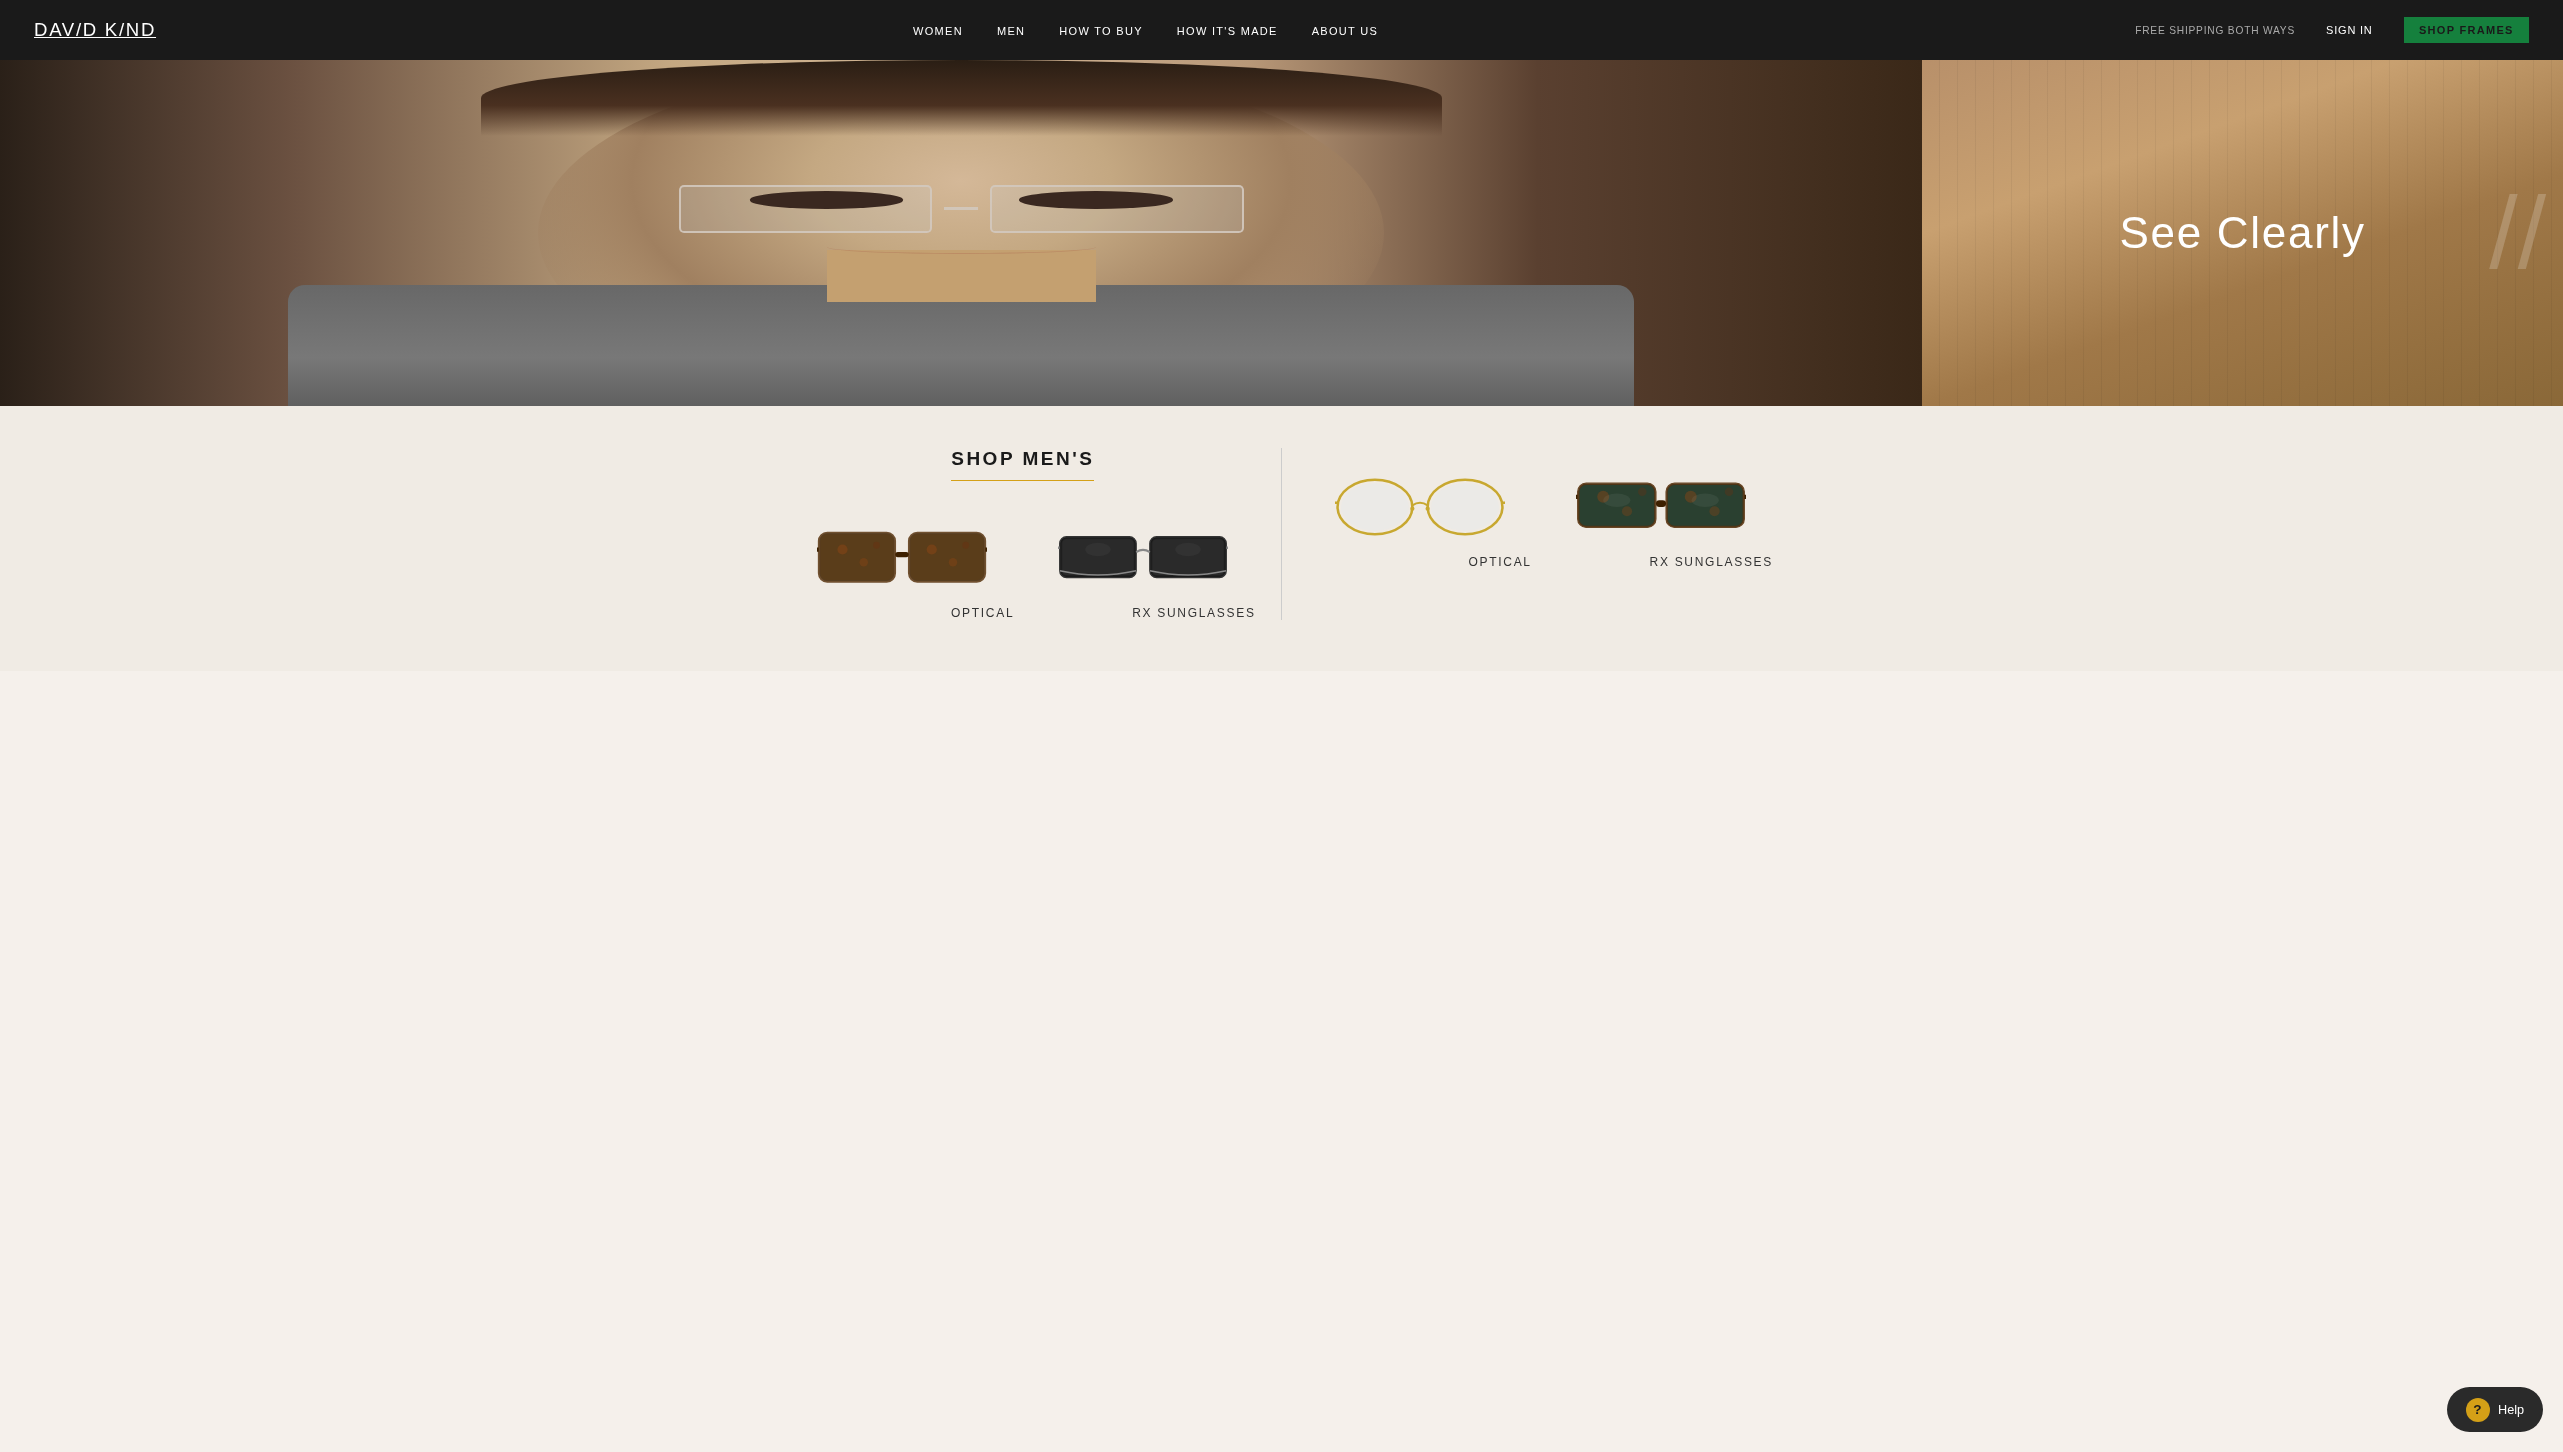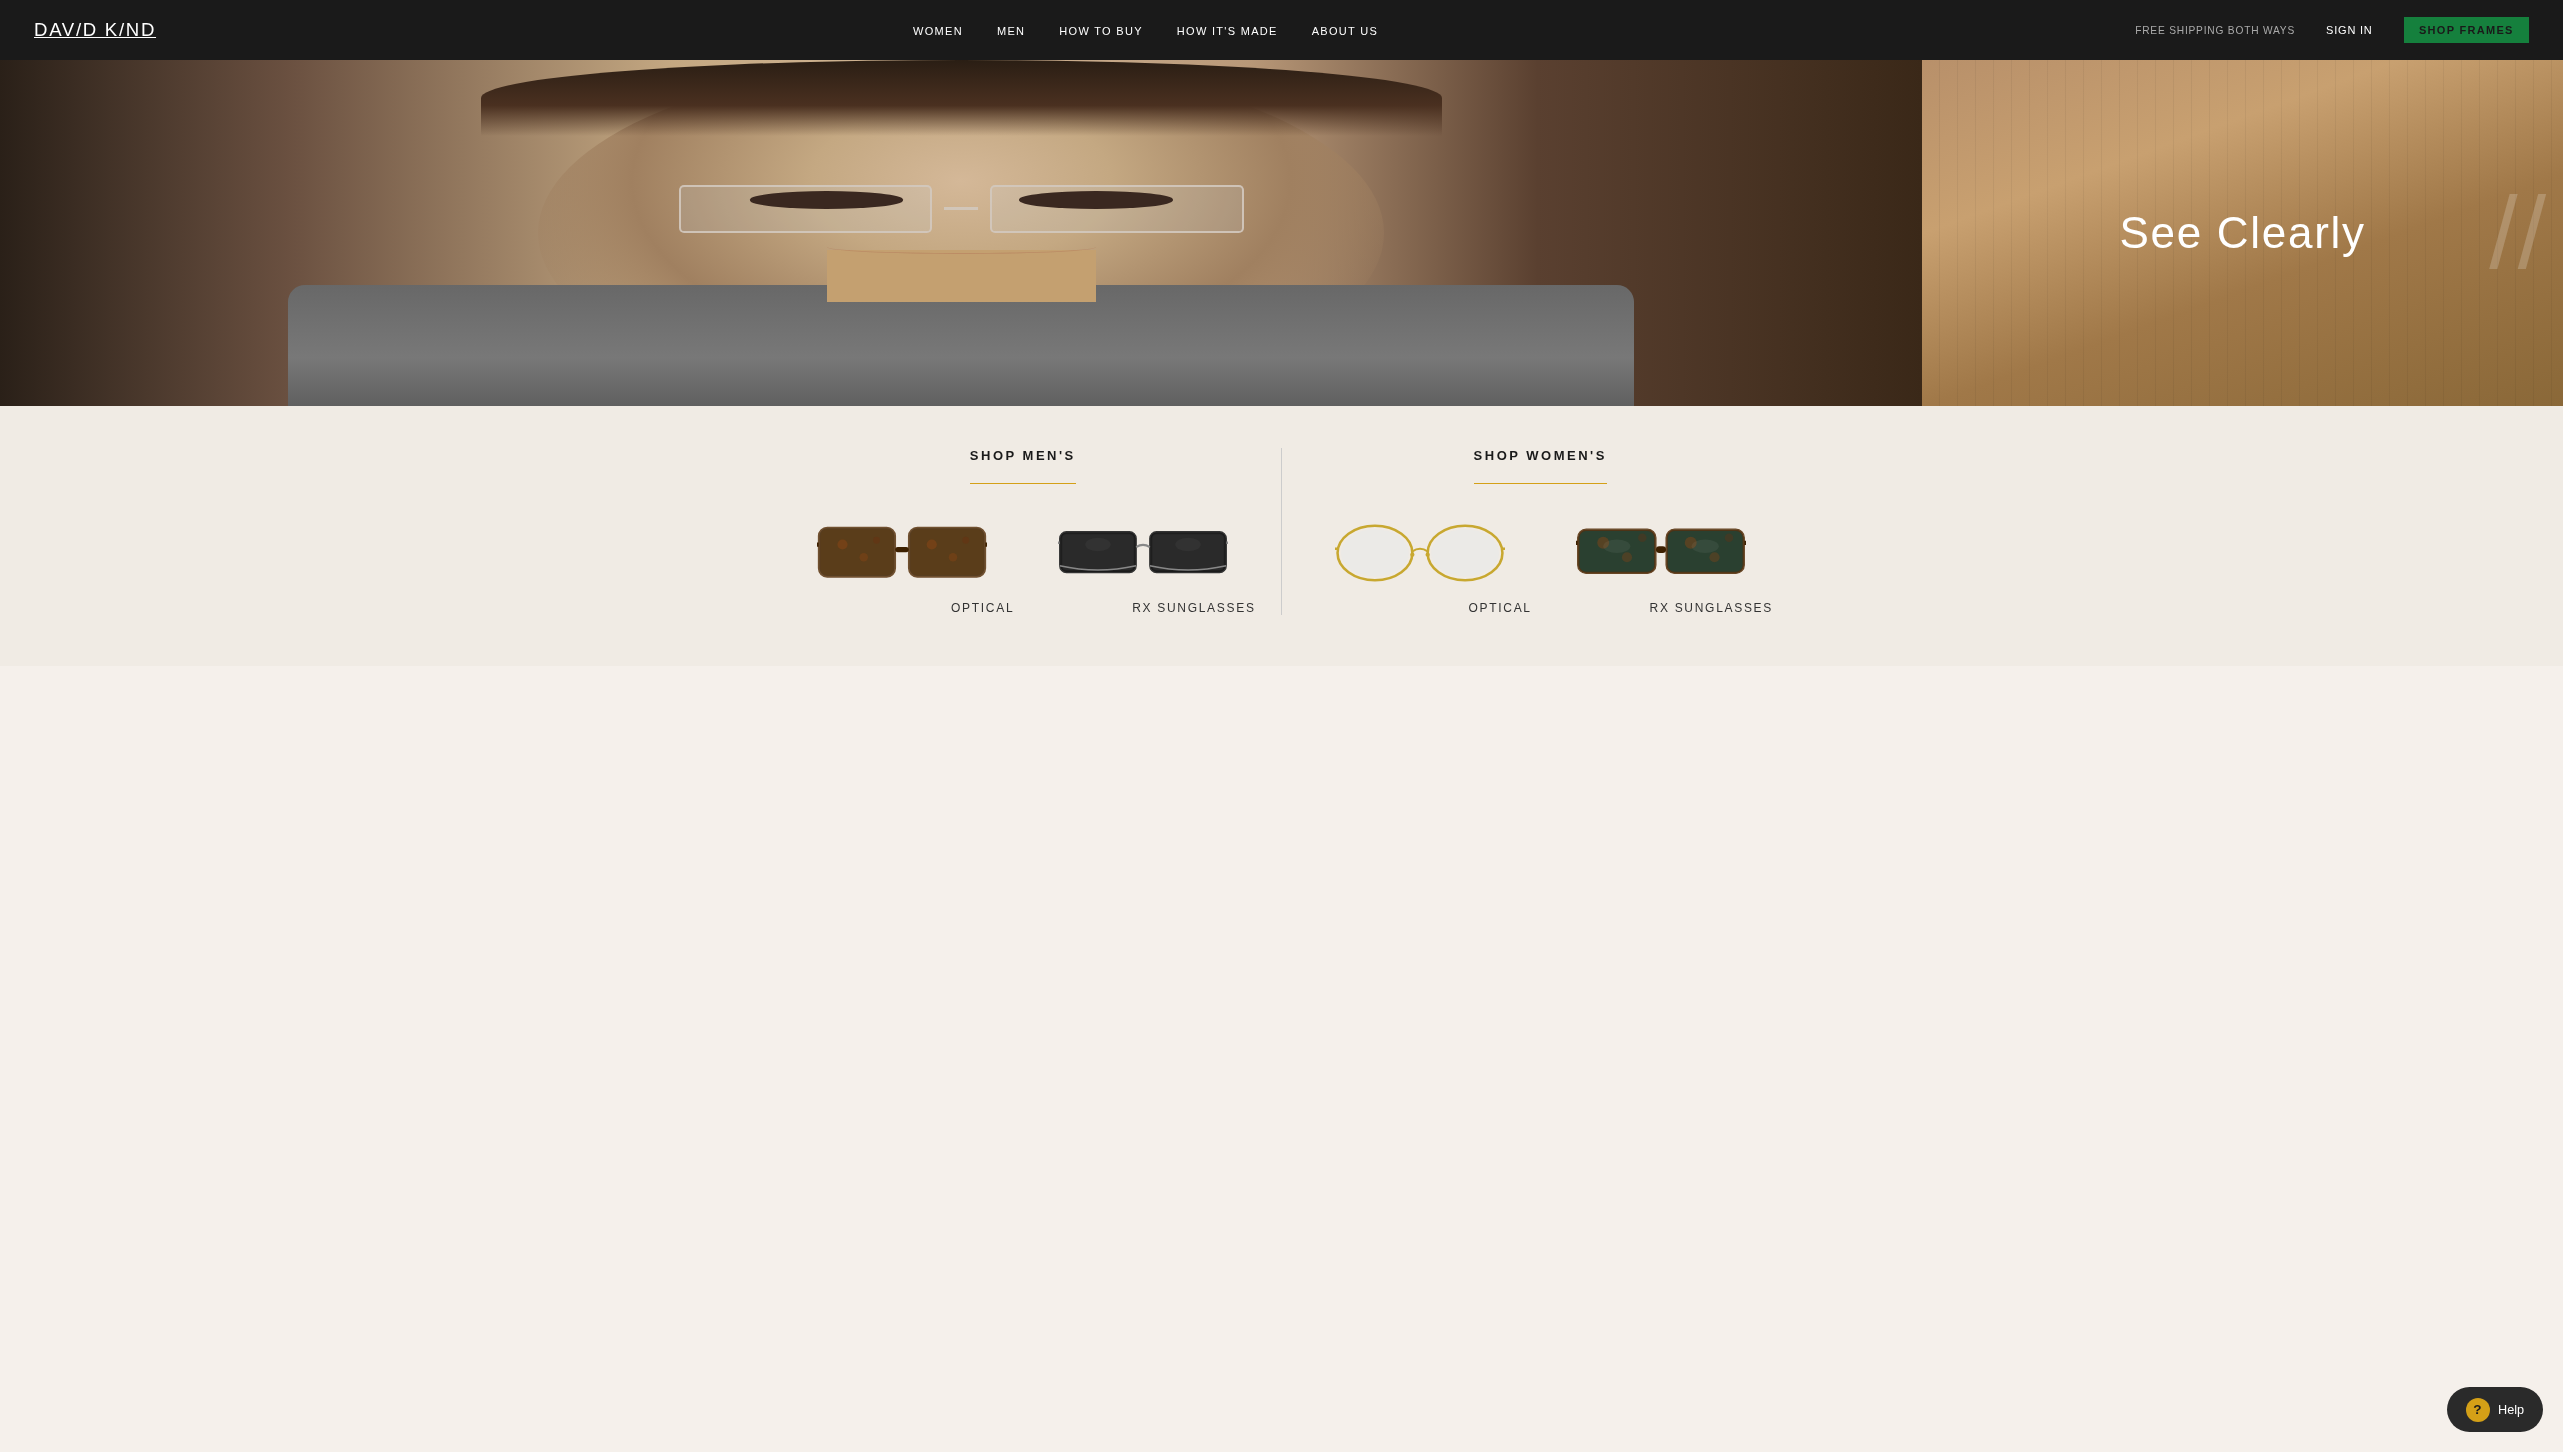--- a/index.html
+++ b/index.html
@@ -128,26 +128,26 @@
       flex: 1;
       padding: 0 17px;
       text-align: center;
     }
     .shop-column-divider {
       width: 0.8px;
       background: #ccc;
       margin: 0;
     }
     .shop-column-title {
-      font-size: 13px;
+      font-size: 19px;
       font-weight: 700;
       letter-spacing: 2.5px;
       color: #1a1a1a;
-      margin-bottom: 10px;
-      padding-bottom: 20px;
+      margin-bottom: 18px;
+      padding-bottom: 10px;
       border-bottom: 1.7px solid #d4a017;
       display: inline-block;
     }
     .shop-items {
       display: flex;
       gap: 17px;
       justify-content: center;
       margin-top: 25.4px;
     }
     .shop-item {
@@ -334,23 +334,20 @@
             </svg>
           </div>
           <div class="shop-item-label">RX SUNGLASSES</div>
         </div>
       </div>
     </div>
 
     <div class="shop-column-divider" style="width:0.8px;background:#ccc;margin:0 8.5px;"></div>
 
     <div class="shop-column">
-      <div style="text-align:center;margin-bottom:8.5px;">
-        <span class="shop-column-title">SHOP WOMEN'S</span>
-      </div>
       <div class="shop-items">
 
         <div class="shop-item">
           <div class="glasses-visual">
             <svg class="glasses-svg" viewBox="0 0 200 80" xmlns="http://www.w3.org/2000/svg">
 
               <ellipse cx="47" cy="40" rx="44" ry="32" fill="none" stroke="#c8a830" stroke-width="3"></ellipse>
               <ellipse cx="47" cy="40" rx="40" ry="28" fill="rgba(210,230,250,0.15)"></ellipse>
               <ellipse cx="153" cy="40" rx="44" ry="32" fill="none" stroke="#c8a830" stroke-width="3"></ellipse>
               <ellipse cx="153" cy="40" rx="40" ry="28" fill="rgba(210,230,250,0.15)"></ellipse>

